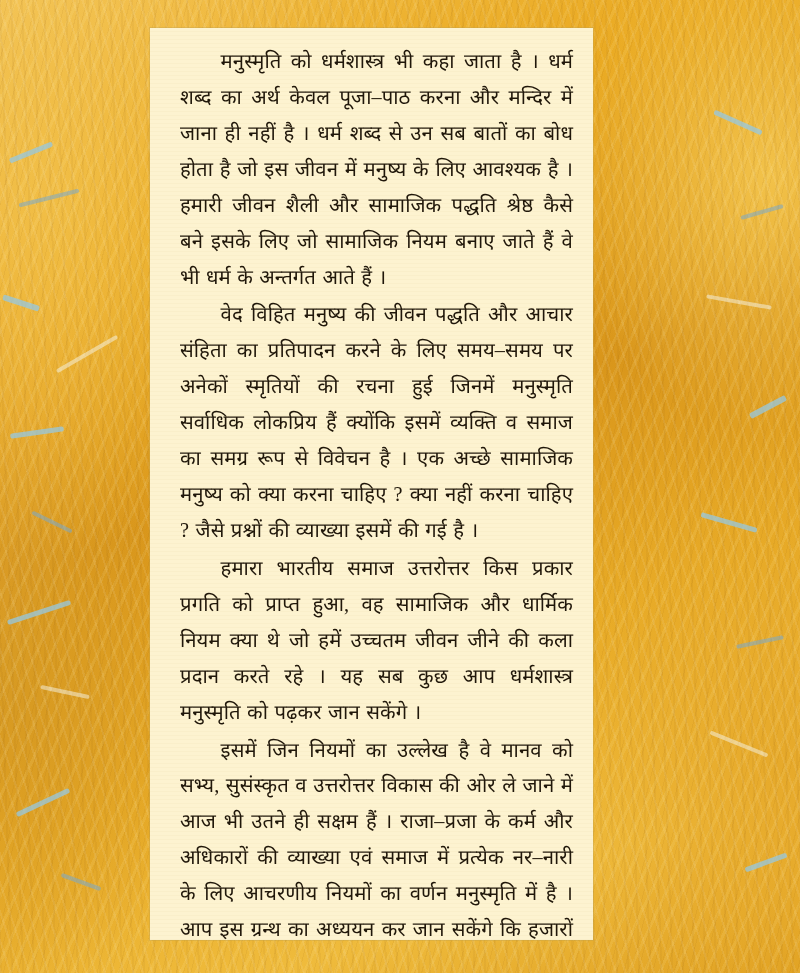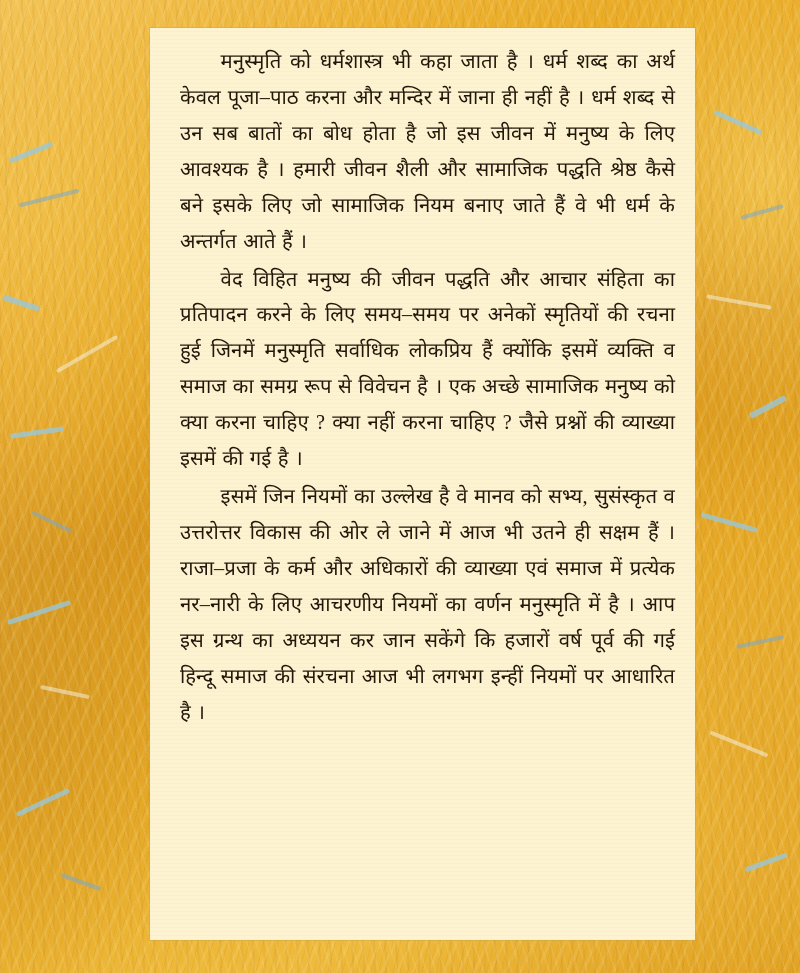--- a/index.html
+++ b/index.html
@@ -67,21 +67,21 @@
     pointer-events: none;
   }
   .fleck.dark { background: rgba(120,170,205,0.55); }
   .fleck.white { background: rgba(245,245,235,0.5); }
 
   
   .text-panel {
     position: absolute;
     left: 150px;
     top: 28px;
-    width: 545px;
+    width: 443px;
     height: 912px;
     background: #fdf3d0;
     box-shadow: 0 0 0 1px rgba(190,160,80,0.35);
     padding: 16px 20px 10px 30px;
     box-sizing: border-box;
     overflow: hidden;
   }
   
   .panel-tex {
     position: absolute;
@@ -138,17 +138,18 @@
   <div class="fleck" style="left:700px; top:520px; width:58px; height:5px; transform:rotate(16deg);"></div>
   <div class="fleck dark" style="left:736px; top:640px; width:48px; height:4px; transform:rotate(-12deg);"></div>
   <div class="fleck white" style="left:708px; top:742px; width:62px; height:4px; transform:rotate(22deg);"></div>
   <div class="fleck" style="left:744px; top:860px; width:44px; height:5px; transform:rotate(-20deg);"></div>
 
   <div class="text-panel">
     <div class="panel-tex"></div>
     <div class="body-text">
       <p>मनुस्मृति को धर्मशास्त्र भी कहा जाता है । धर्म शब्द का अर्थ केवल पूजा–पाठ करना और मन्दिर में जाना ही नहीं है । धर्म शब्द से उन सब बातों का बोध होता है जो इस जीवन में मनुष्य के लिए आवश्यक है । हमारी जीवन शैली और सामाजिक पद्धति श्रेष्ठ कैसे बने इसके लिए जो सामाजिक नियम बनाए जाते हैं वे भी धर्म के अन्तर्गत आते हैं ।</p>
       <p>वेद विहित मनुष्य की जीवन पद्धति और आचार संहिता का प्रतिपादन करने के लिए समय–समय पर अनेकों स्मृतियों की रचना हुई जिनमें मनुस्मृति सर्वाधिक लोकप्रिय हैं क्योंकि इसमें व्यक्ति व समाज का समग्र रूप से विवेचन है । एक अच्छे सामाजिक मनुष्य को क्या करना चाहिए ? क्या नहीं करना चाहिए ? जैसे प्रश्नों की व्याख्या इसमें की गई है ।</p>
+      <p>हमारा भारतीय समाज उत्तरोत्तर किस प्रकार प्रगति को प्राप्त हुआ, वह सामाजिक और धार्मिक नियम क्या थे जो हमें उच्चतम जीवन जीने की कला प्रदान करते रहे । यह सब कुछ आप धर्मशास्त्र मनुस्मृति को पढ़कर जान सकेंगे ।</p>
       <p>इसमें जिन नियमों का उल्लेख है वे मानव को सभ्य, सुसंस्कृत व उत्तरोत्तर विकास की ओर ले जाने में आज भी उतने ही सक्षम हैं । राजा–प्रजा के कर्म और अधिकारों की व्याख्या एवं समाज में प्रत्येक नर–नारी के लिए आचरणीय नियमों का वर्णन मनुस्मृति में है । आप इस ग्रन्थ का अध्ययन कर जान सकेंगे कि हजारों वर्ष पूर्व की गई हिन्दू समाज की संरचना आज भी लगभग इन्हीं नियमों पर आधारित है ।</p>
     </div>
   </div>
 
 </div>
 
 </body></html>

